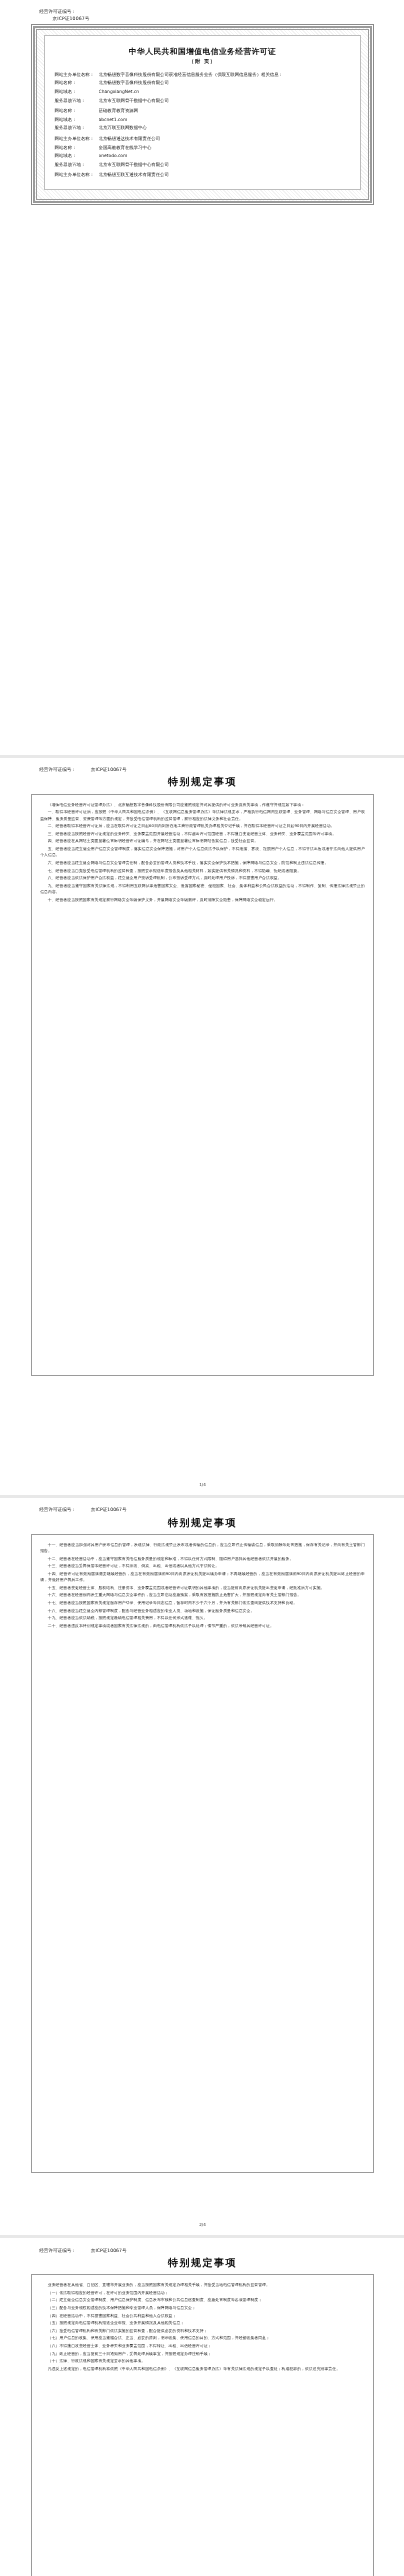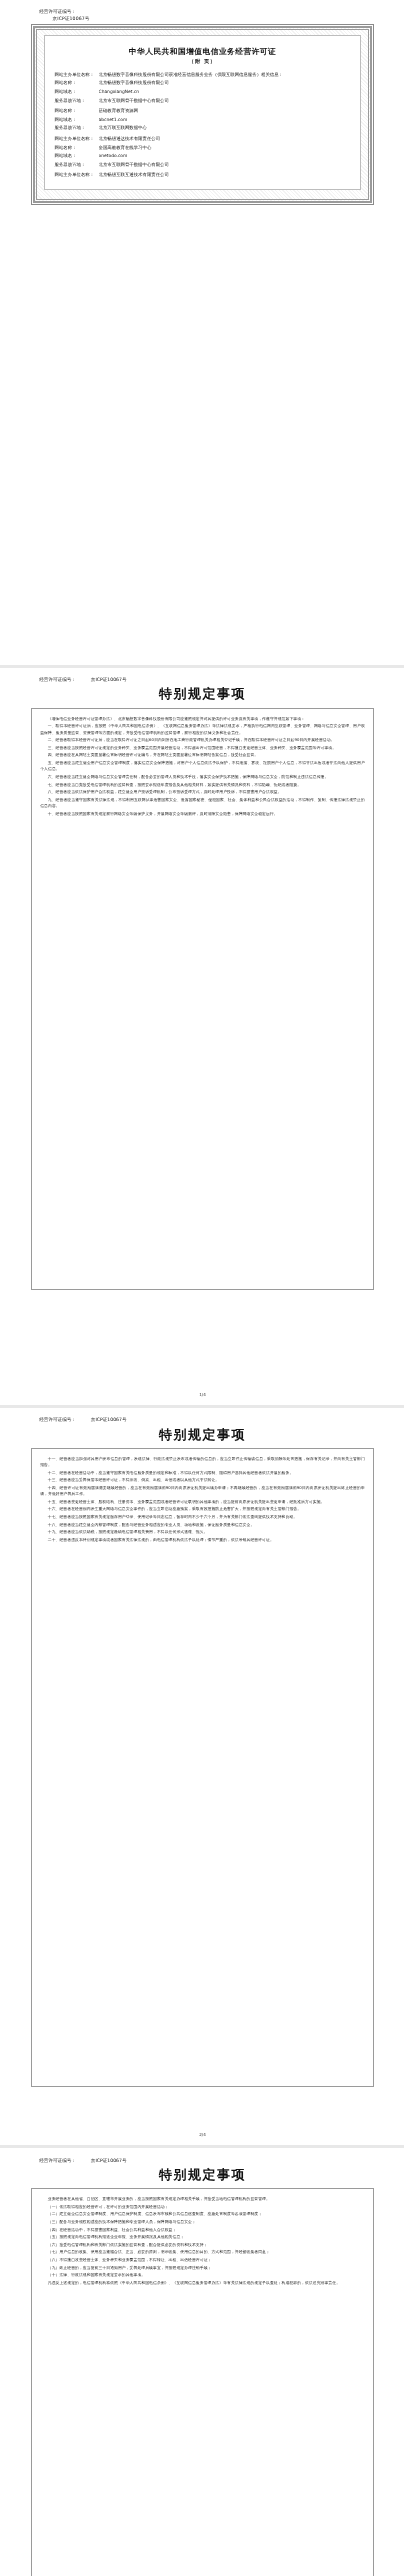--- a/index.html
+++ b/index.html
@@ -14,21 +14,21 @@
     background: #e8e8e8;
   }
   .page {
     width: 405px;
     box-sizing: border-box;
     background: #ffffff;
     position: relative;
     padding: 9.3px 31px 5.2px 31px;
     margin-bottom: 3.1px;
   }
-  .page-1 { height: 665px; }
+  .page-1 { height: 755px; }
   .page-2 { height: 737px; }
   .page-3 { height: 737px; }
 
   
   .lic-head {
     font-size: 4.6px;
     color: #111;
     line-height: 1.5;
     margin: 0 0 1px 0;
     text-align: left;
@@ -103,21 +103,21 @@
     flex: 1 1 auto;
     white-space: nowrap;
     overflow: hidden;
     text-overflow: ellipsis;
   }
   .cert-row.gap { height: 2.1px; }
 
   
   .terms-title {
     text-align: center;
-    font-size: 13px;
+    font-size: 10px;
     font-weight: bold;
     color: #111;
     letter-spacing: 1.5px;
     margin: 3.1px 0 4.1px 0;
     font-family: "DejaVu Serif", "Liberation Serif", serif;
   }
   .terms-box {
     border: 0.5px solid #9a9a9a;
     padding: 7.2px 8.2px 8.2px 8.2px;
     min-height: 582px;

